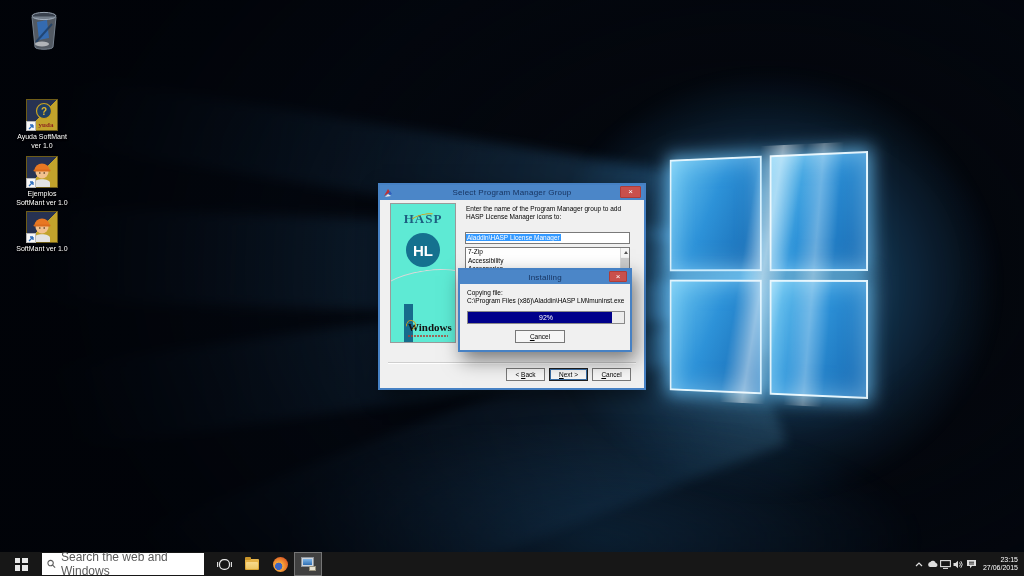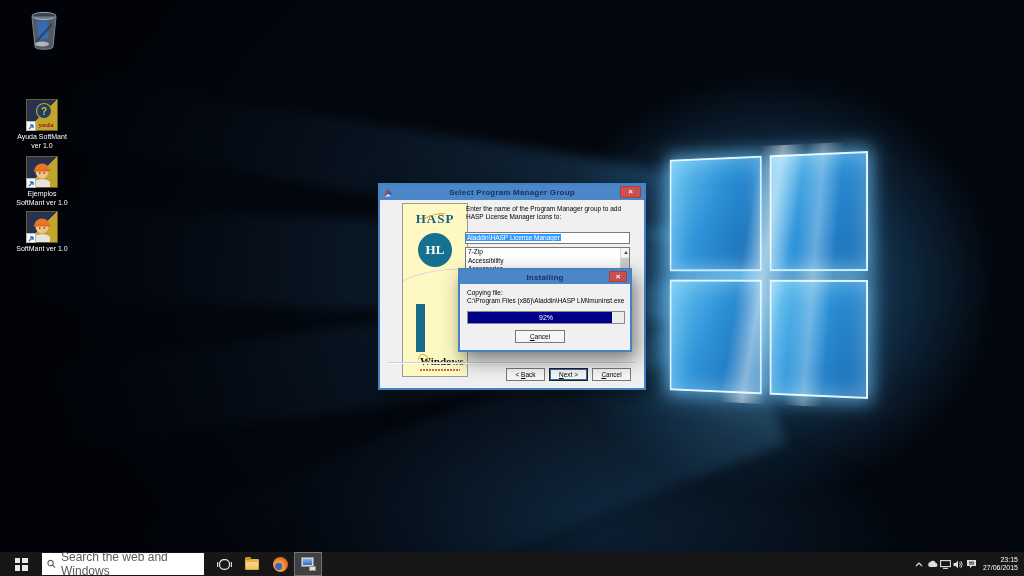--- a/index.html
+++ b/index.html
@@ -39,46 +39,46 @@
   .di-label { margin-top:2px; font-size:7px; line-height:8.5px; color:#fff; text-align:center;
     text-shadow:0 1px 2px rgba(0,0,0,.95), 1px 0 2px rgba(0,0,0,.8); }
   .tile { width:32px; height:32px; position:relative; border:1px solid #6e5c18;
     background:linear-gradient(135deg,#273252 49.5%, #c2a32c 50%); }
   .shortcut-overlay { position:absolute; left:-1px; bottom:-1px; width:10px; height:10px;
     background:#f7f7f7; border:1px solid #b9b9b9; display:flex; align-items:center; justify-content:center; }
 
   
   .win-dialog { position:absolute; background:#f0f0f0; border:2px solid #4681c4;
     box-shadow:4px 8px 18px rgba(0,0,0,.5); }
-  .titlebar { height:15px; background:#4b86c8; display:flex; align-items:center; position:relative;font-weight:bold; }
+  .titlebar { height:15px; background:#4b86c8; display:flex; align-items:center; position:relative; }
   .titlebar .ticon { margin-left:3px; }
   .titlebar .ttext { position:absolute; left:0; right:0; text-align:center; font-size:8px;
     color:#173461; letter-spacing:.2px; }
   .closebtn { position:absolute; right:3px; top:1px; width:21px; height:12px; background:#c9504c;
     border:1px solid #b03c38; border-radius:1px; color:#fff; font-size:8px; line-height:10px;
     text-align:center; cursor:pointer; }
   .dlg-body { position:relative; }
   .btn { position:absolute; height:13px; background:#f6f6f6; border:1px solid #787878;
     font-size:6.5px; color:#000; text-align:center; line-height:11px; cursor:pointer; }
   .btn.default { border-color:#1f1f1f; box-shadow:0 0 0 1px #3a6ea5 inset; }
   .mn { text-decoration:underline; }
 
   
   #main-dialog { left:378px; top:183px; width:268px; height:207px; z-index:10; }
   #main-dialog .dlg-body { height:188px; }
-  .logo-panel { position:absolute; left:10px; top:3px; width:66px; height:174px; background:#fef9c3;
-    border:1px solid #9a9a9a; overflow:hidden;margin-left:12px; }
+  .logo-panel { position:absolute; left:10px; top:3px; width:66px; height:140px; background:#5eead4;
+    border:1px solid #9a9a9a; overflow:hidden; }
   .hasp-word { margin-top:7px; text-align:center; font-family:"Liberation Serif", serif;
     font-weight:bold; font-size:13px; letter-spacing:1px; color:#1d5e80; position:relative; }
   .hasp-swoosh { position:absolute; left:19px; top:3px; width:26px; height:10px;
     border:1.5px solid transparent; border-top-color:#d4a017; border-radius:50%;
     transform:rotate(-14deg); }
   .hl-circle { width:34px; height:34px; border-radius:50%; background:#15718f; margin:6px auto 0;
     display:flex; align-items:center; justify-content:center; color:#fff;
-    font-family:Liberation Serif, serif; font-weight:bold; font-size:13px; }
+    font-family:Liberation Sans, sans-serif; font-weight:bold; font-size:15px; }
   .panel-curve { position:absolute; left:-18px; top:66px; width:110px; height:50px;
     border-top:1px solid #d8d8d8; border-radius:50%; transform:rotate(-8deg); }
   .teal-bar { position:absolute; left:13px; top:100px; width:9px; height:48px; background:#176b8c; }
   .aladdin { position:absolute; left:17px; bottom:9px; font-family:"Liberation Serif", serif;
     font-weight:bold; font-size:11px; color:#141414; }
   .aladdin::before { content:""; position:absolute; left:-2px; top:-1px; width:8px; height:8px;
     border:1px solid #d4a017; border-radius:50%; border-bottom-color:transparent;
     transform:rotate(30deg); }
   .tagline-bar { position:absolute; left:17px; bottom:5px; width:40px; height:2px; opacity:.75;
     background:repeating-linear-gradient(90deg,#b23a2e 0 2px, transparent 2px 3px); }

